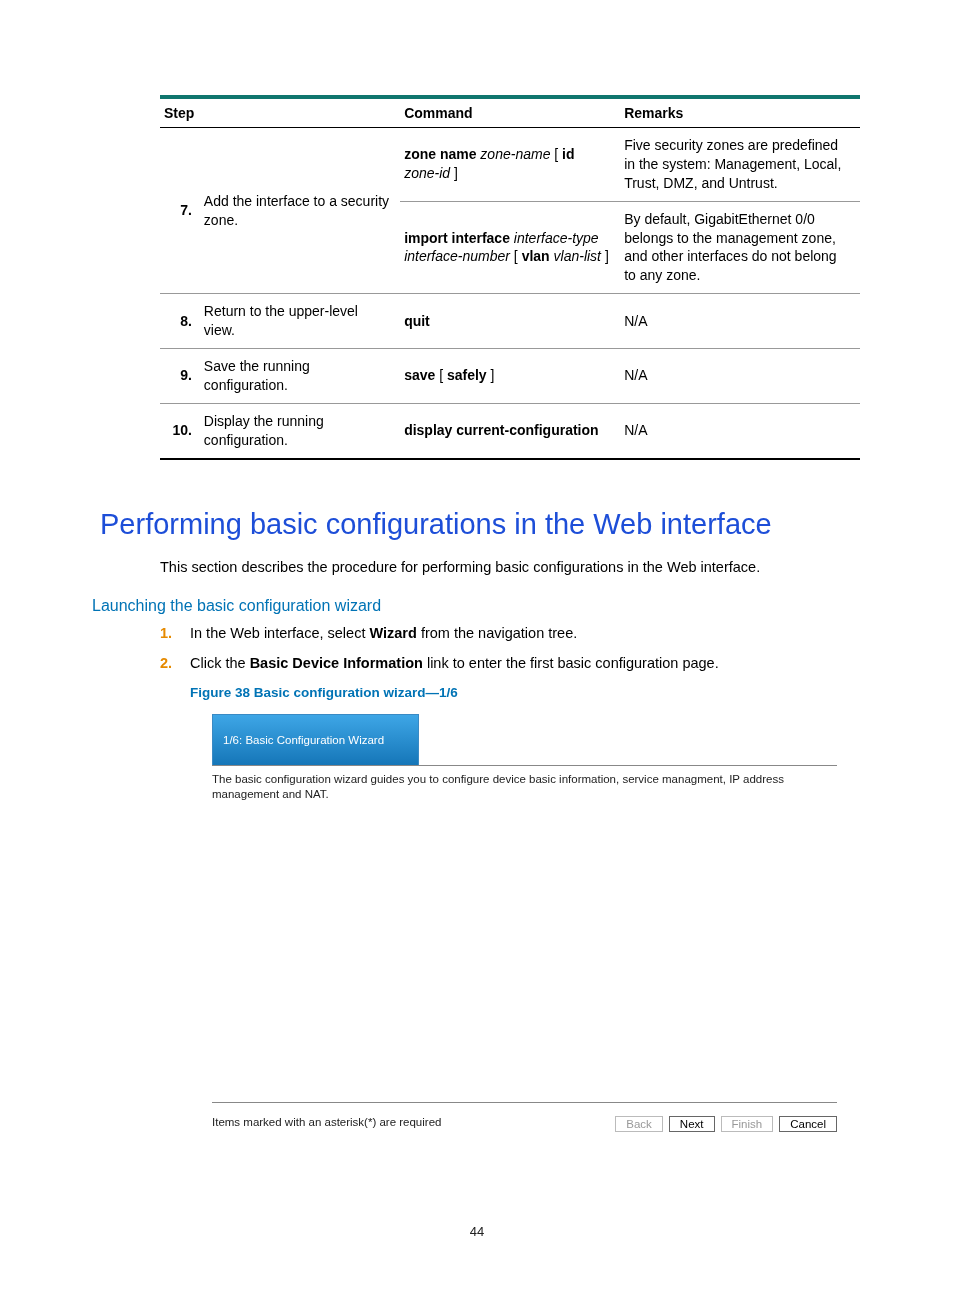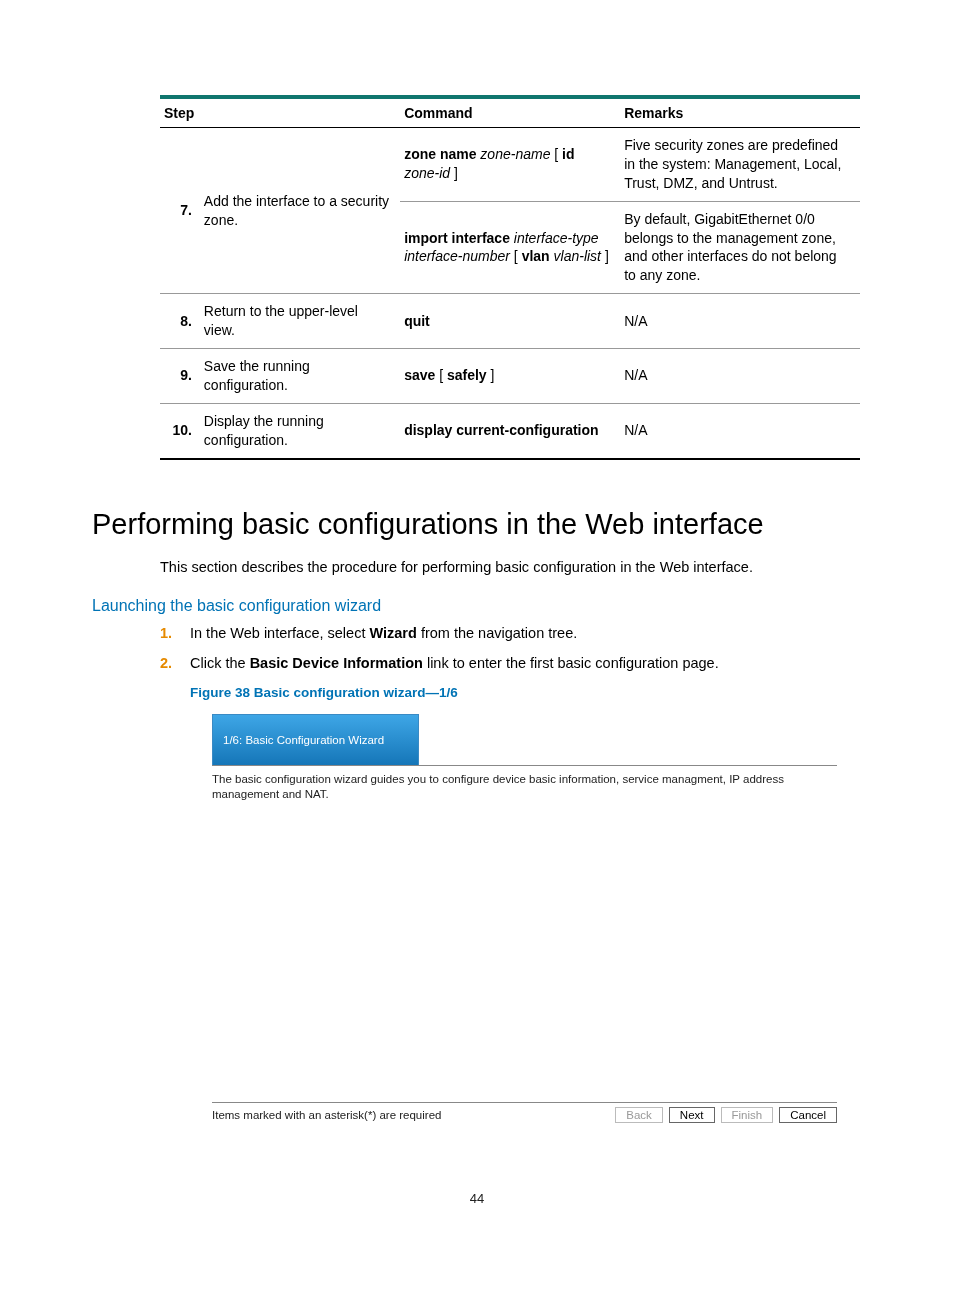--- a/index.html
+++ b/index.html
@@ -44,22 +44,22 @@
     width: 28px;
   }
   .stepdesc { width: 190px; }
   .cmd { width: 210px; }
   .rmk { width: 230px; }
   .italic { font-style: italic; }
   .bold { font-weight: bold; }
   h1 {
     font-weight: normal;
     font-size: 29px;
-    color: #000000;
-    margin: 48px 0 18px 0;
+    color: #1d4ed8;
+    margin: 48px 0 18px 8px;
   }
   .intro {
     font-size: 14.5px;
     margin-left: 68px;
     margin-bottom: 22px;
   }
   h3 {
     font-weight: normal;
     font-size: 16px;
     color: #0073b5;
@@ -104,39 +104,39 @@
   .wiz-body {
     border-top: 1px solid #888;
     padding: 6px 0 0 0;
     min-height: 330px;
     position: relative;
   }
   .wiz-desc { line-height: 1.35; }
   .wiz-cont { margin-top: 18px; }
   .wiz-footer {
     border-top: 1px solid #888;
-    padding-top: 4px;
+    padding-top: 13px;
     display: flex;
-    align-items: center;
+    align-items: flex-start;
   }
   .wiz-req { flex: 1; font-size: 11.5px; }
   .wiz-btns { display: flex; gap: 6px; }
   .wiz-btn {
     border: 1px solid #666;
     padding: 1px 10px;
     font-size: 11.5px;
     background: #fff;
     color: #000;
     border-radius: 0;
   }
   .wiz-btn.disabled { color: #999; border-color: #bbb; }
   .pagenum {
     text-align: center;
     font-size: 13px;
-    margin-top: 68px;
+    margin-top: 92px;
     color: #222;
   }
 </style>
 </head>
 <body>
 
 <div class="page">
 
   <table class="tbl">
     <thead>
@@ -178,21 +178,21 @@
       <tr class="last">
         <td class="stepnum">10.</td>
         <td class="stepdesc">Display the running configuration.</td>
         <td class="cmd bold">display current-configuration</td>
         <td class="rmk">N/A</td>
       </tr>
     </tbody>
   </table>
 
   <h1>Performing basic configurations in the Web interface</h1>
-  <p class="intro">This section describes the procedure for performing basic configuration in the Web interface.</p>
+  <p class="intro">This section describes the procedure for performing basic configurations in the Web interface.</p>
 
   <h3>Launching the basic configuration wizard</h3>
 
   <div class="olist">
     <div class="li">
       <span class="num">1.</span>
       <span>
         <span>In the Web interface, select </span><span class="bold">Wizard</span><span> from the navigation tree.</span>
       </span>
     </div>

